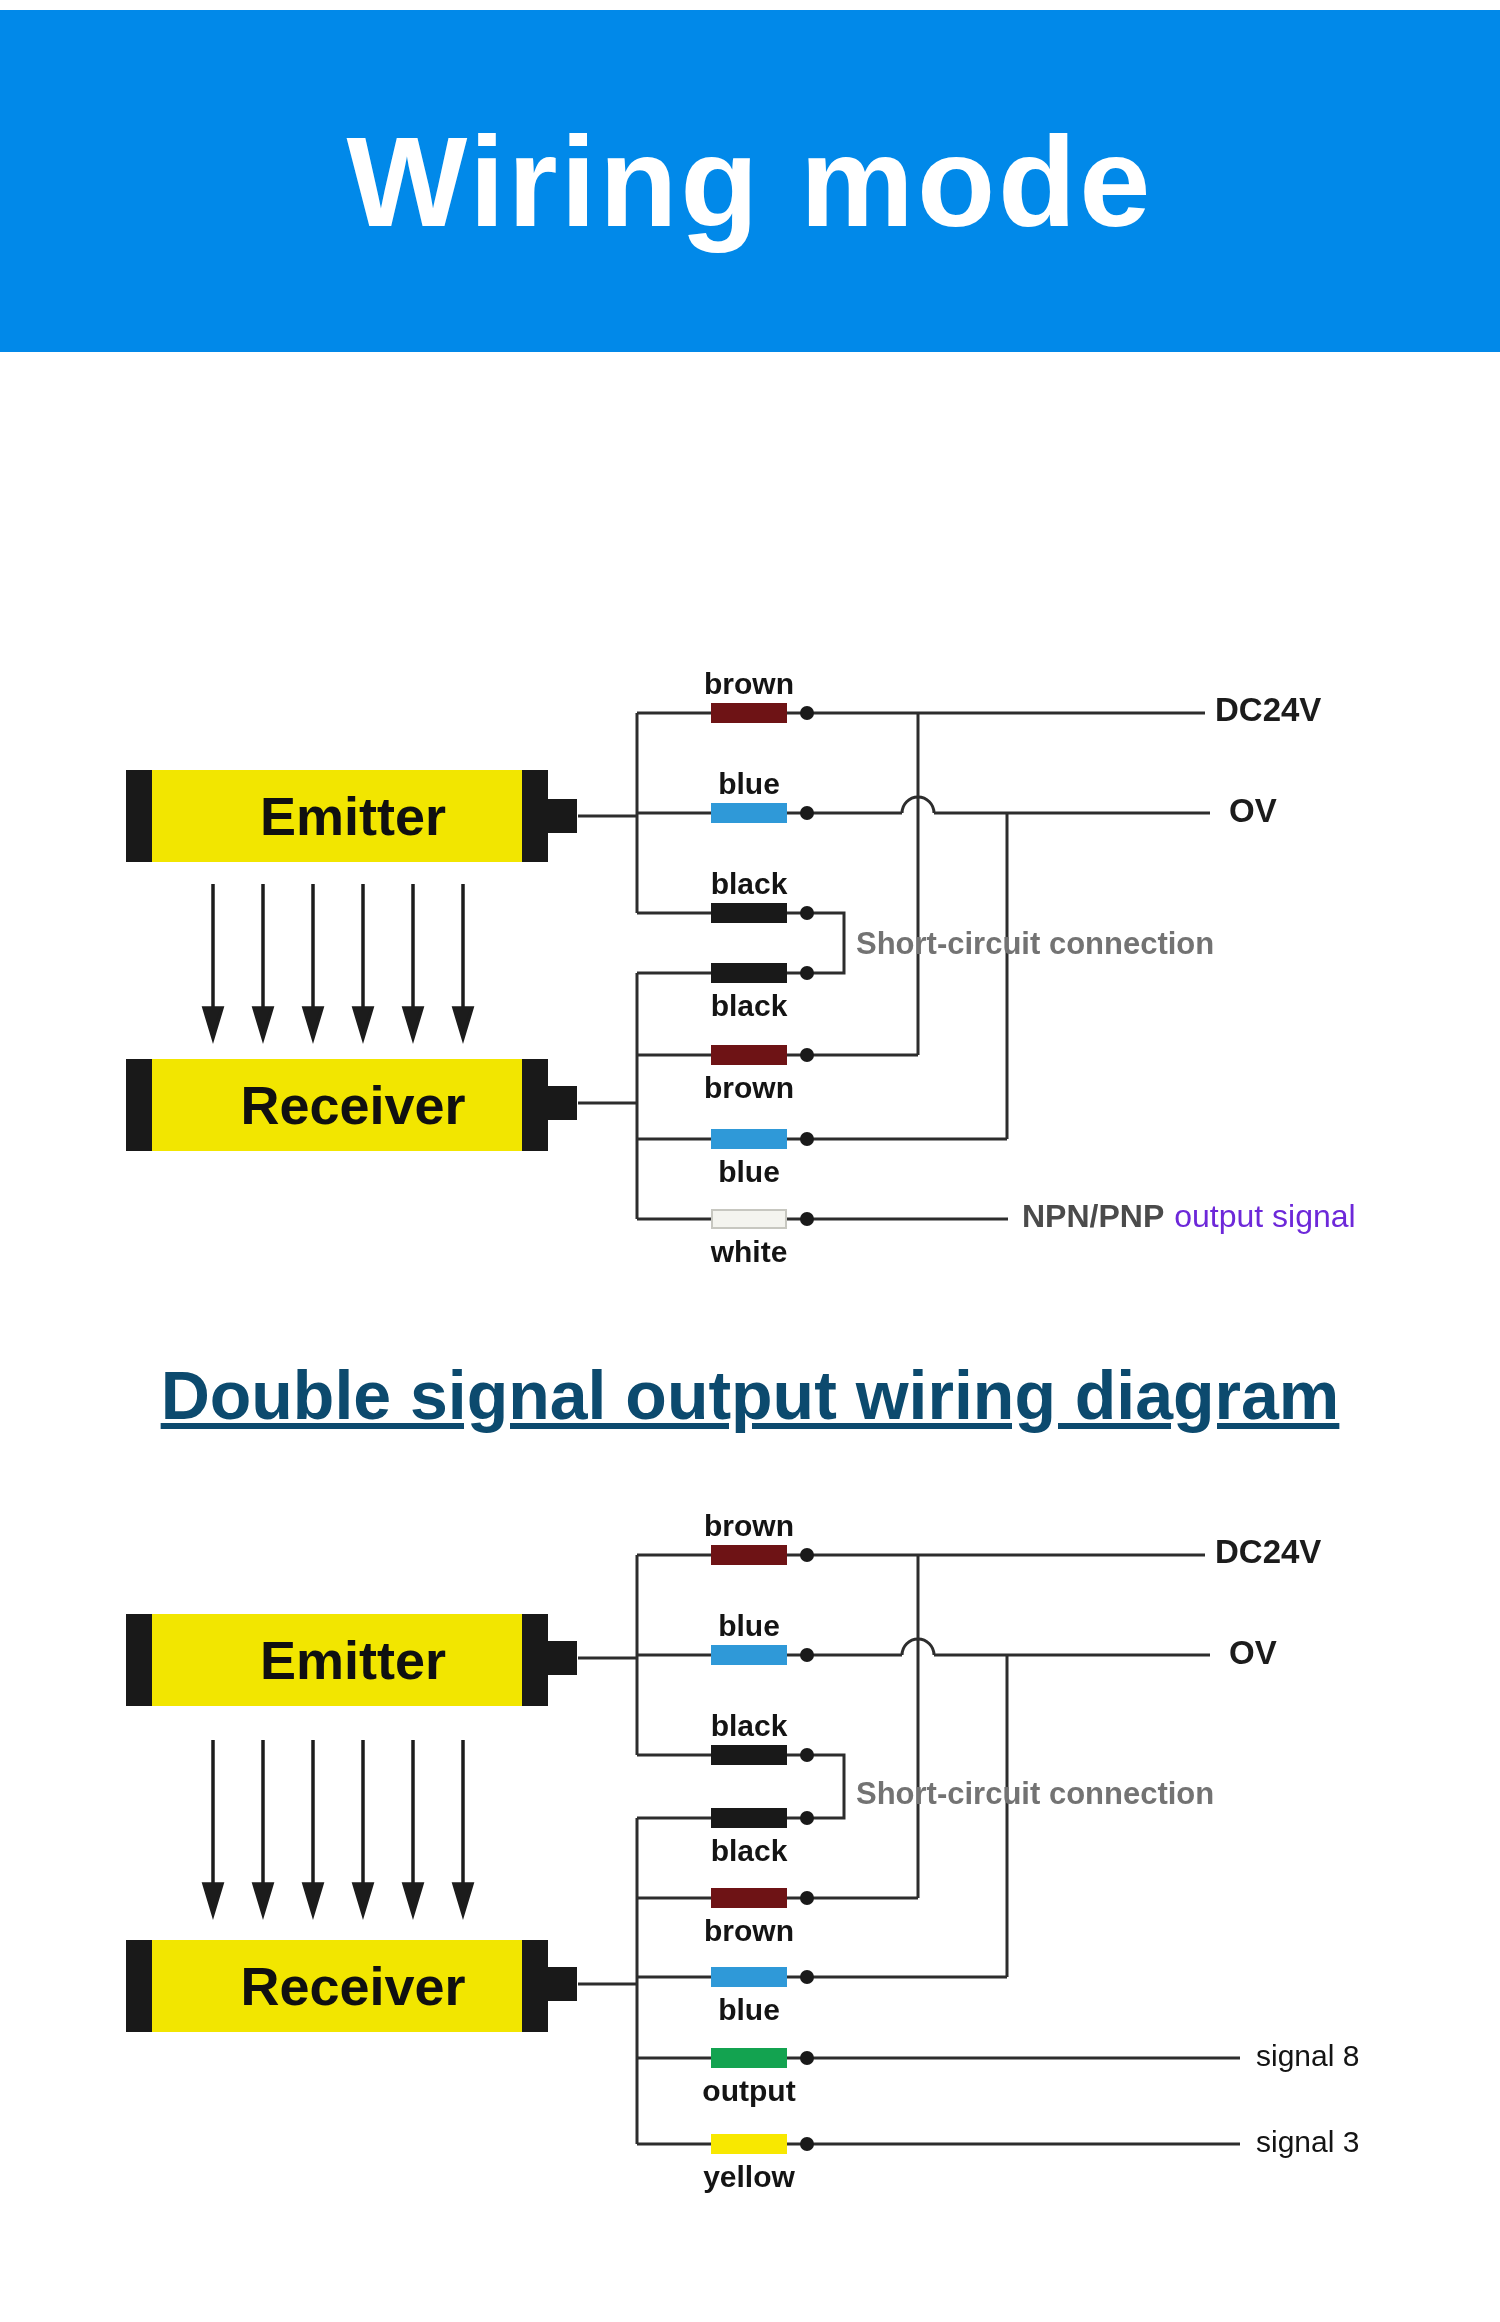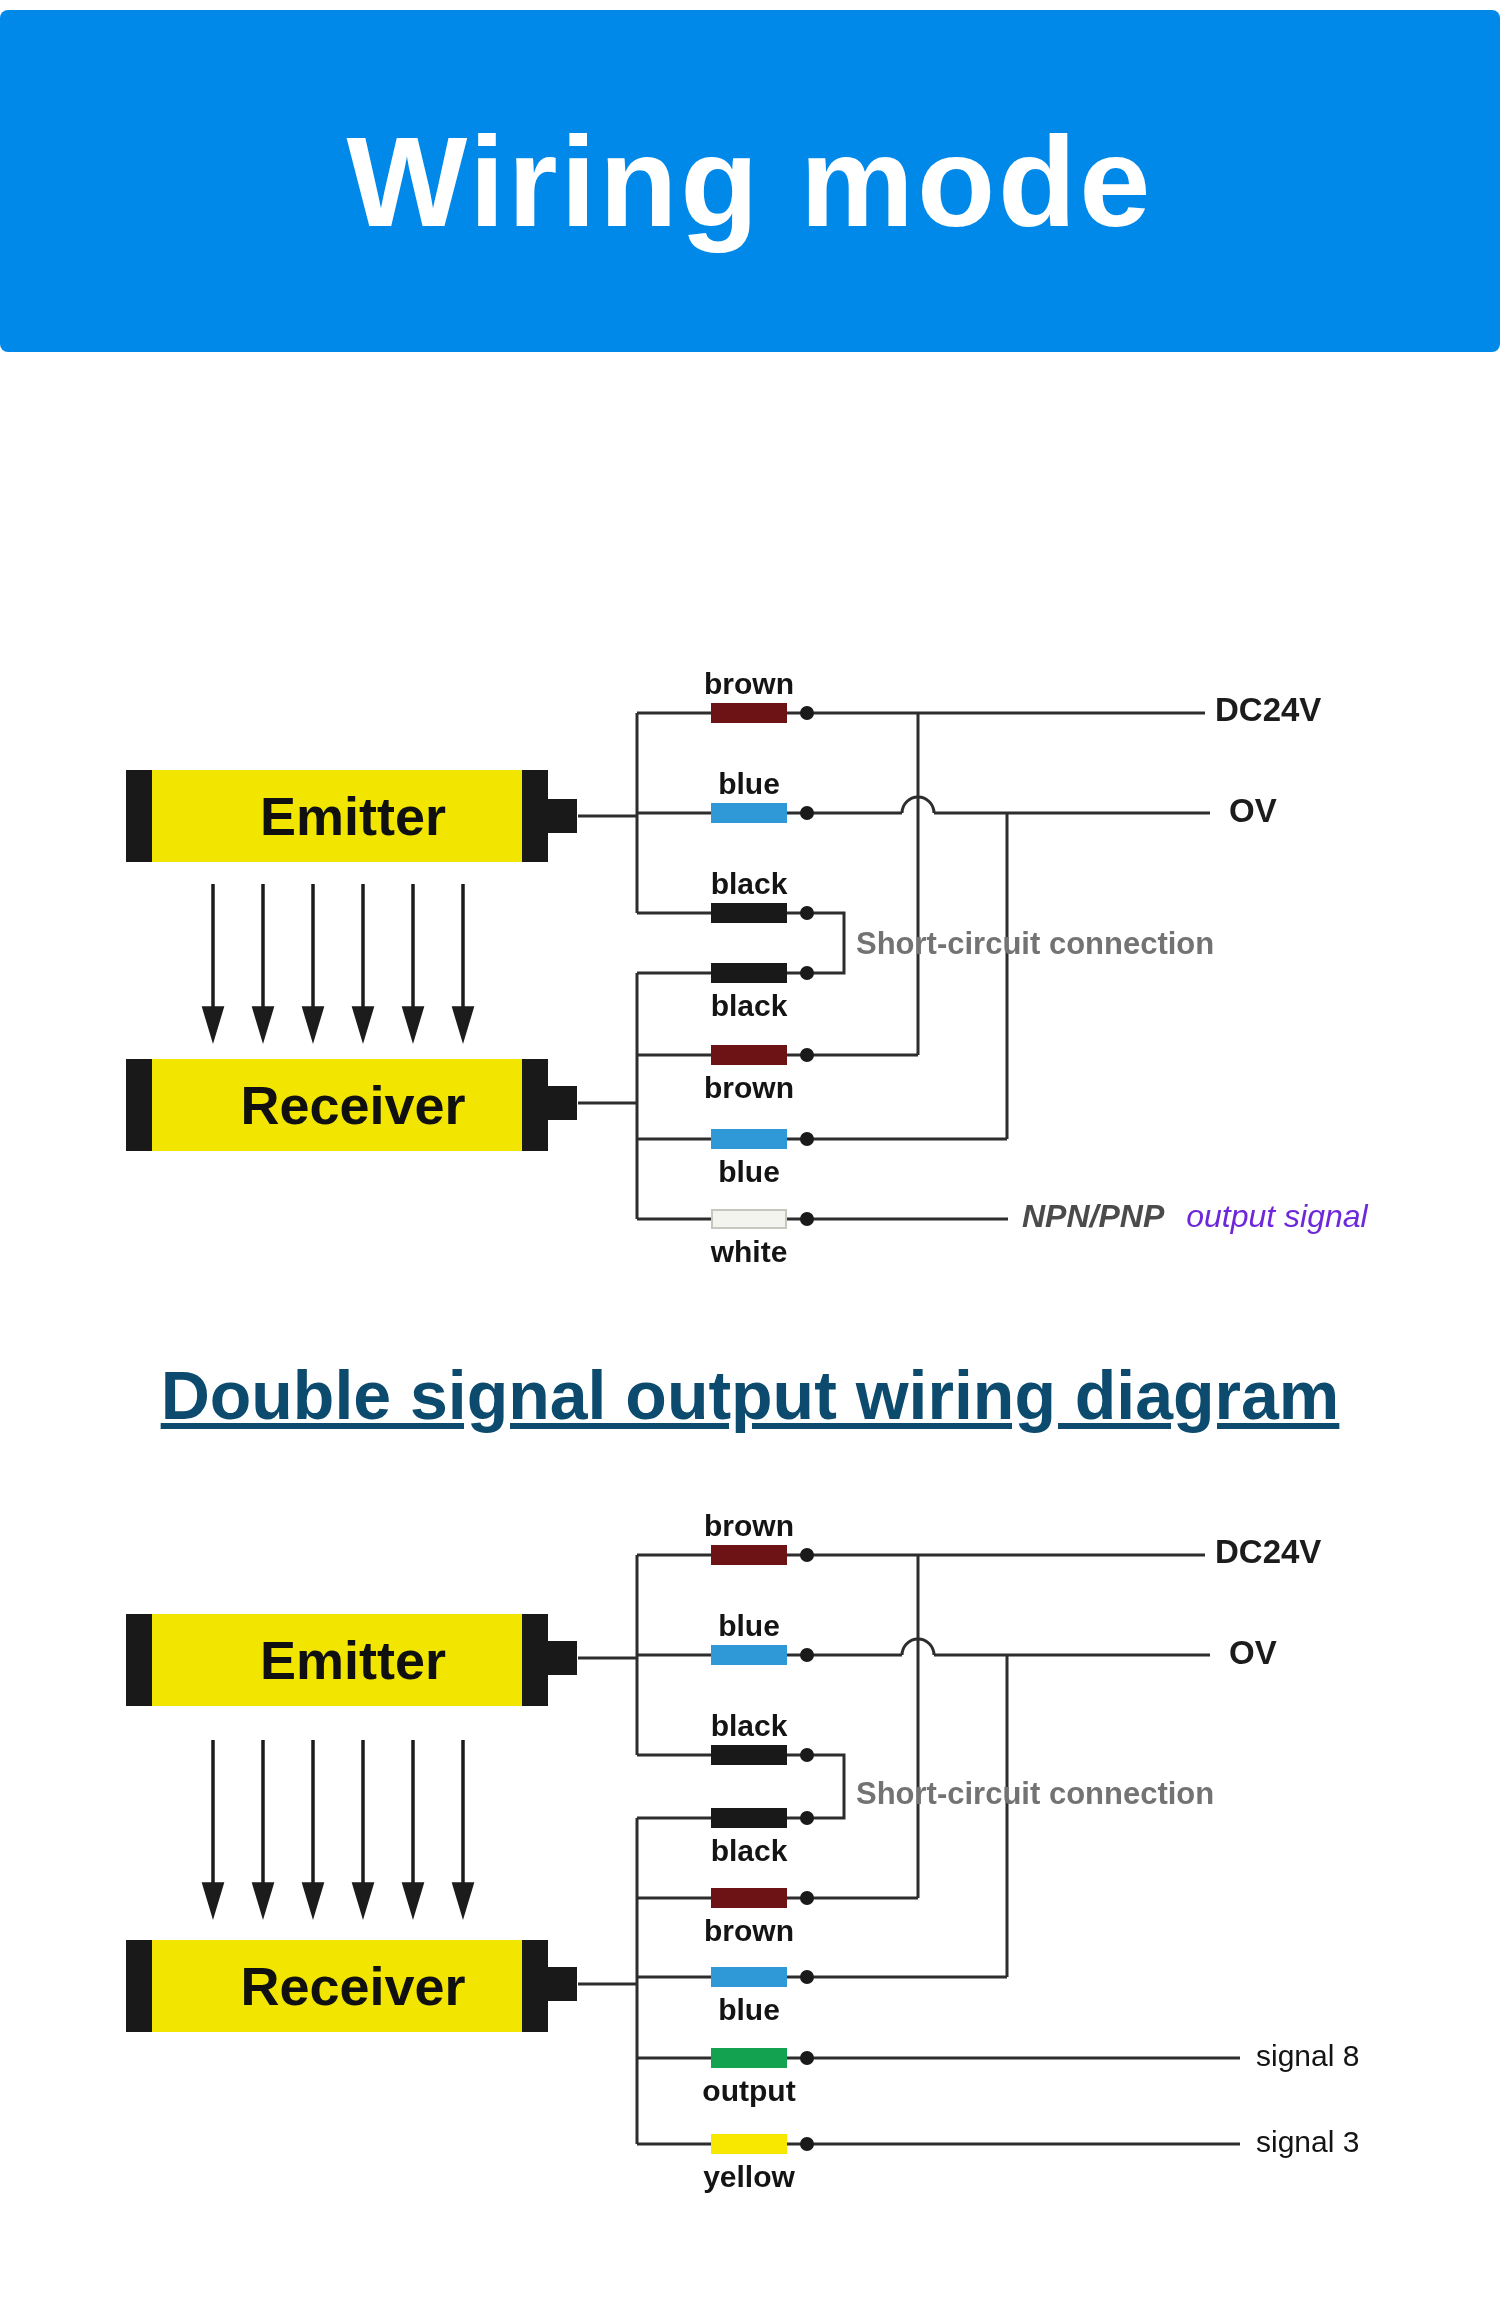--- a/index.html
+++ b/index.html
@@ -1,21 +1,21 @@
 <!DOCTYPE html>
 <html><head>
 <meta charset="utf-8">
 <style>
   * { margin:0; padding:0; box-sizing:border-box; }
   html,body { background:#ffffff; }
   body { font-family:"Liberation Sans", sans-serif; }
   .page { position:relative; width:1500px; height:2322px; background:#ffffff; overflow:hidden; }
 
   .banner { position:absolute; left:0; top:10px; width:100%; height:342px;
-            display:flex; align-items:center; justify-content:center;border-radius:8px; }
+            display:flex; align-items:center; justify-content:center; }
   .banner-title { color:#ffffff; font-size:128px; font-weight:700; letter-spacing:3px; }
 
   .section-heading { position:absolute; left:0; width:100%; text-align:center;
                      font-size:68px; font-weight:700; }
   #heading1 { top:496px; }
   #heading2 { top:1356px; }
 
   .diagram { position:absolute; left:0; width:1500px; }
   #diagram1 { top:640px;  height:690px; }
   #diagram2 { top:1460px; height:800px; }
@@ -28,21 +28,21 @@
   .nub { position:absolute; left:548px; width:29px; height:34px; }
 
   .swatch { position:absolute; left:711px; width:76px; height:20px; }
   .swatch.white-edge { border:2px solid #c7c7c0; }
 
   .wlabel { position:absolute; left:674px; width:150px; text-align:center;
             font-size:30px; font-weight:600; color:#141414; line-height:34px; }
 
   .rlabel { position:absolute; font-size:33px; font-weight:600; color:#1c1c1c; line-height:36px; }
   .shortlabel { position:absolute; left:856px; font-size:31px; font-weight:700; color:#737373; }
-  .outrow { position:absolute; left:1022px; top:558px; display:flex; gap:22px; align-items:flex-end;font-style:italic; }
+  .outrow { position:absolute; left:1022px; top:558px; display:flex; gap:10px; align-items:flex-end; }
   .npn { font-size:32px; font-weight:700; color:#4b4b4b; }
   .outsig { font-size:32px; font-weight:500; color:#6d28d9; }
   .siglabel { position:absolute; left:1256px; font-size:30px; font-weight:500; color:#141414; }
 </style>
 </head>
 <body>
 
 <div class="page">
 
   <header class="banner" style="background-color: rgb(1, 137, 233); fill: rgb(1, 137, 233);">

